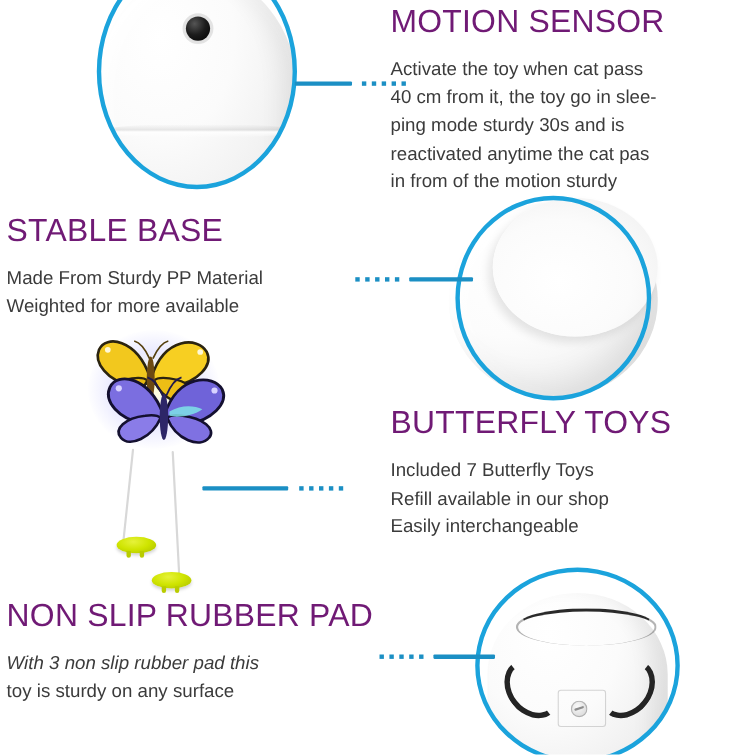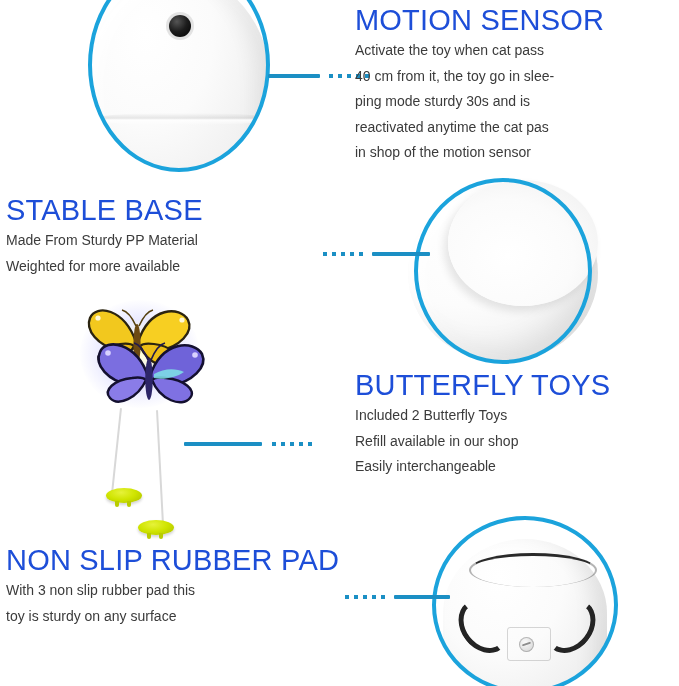--- a/index.html
+++ b/index.html
@@ -9,50 +9,50 @@
     font-family:"Liberation Sans", sans-serif;
     position:relative;
     overflow:hidden;
     -webkit-font-smoothing:antialiased;
   }
   .stage{position:absolute;inset:0;}
 
   
   .feature{position:absolute;}
   .f-title{
-    color:#1d4ed8;
+    color:#701a75;
     font-size:29px;
     line-height:32px;
     letter-spacing:0.2px;
     font-weight:400;
     white-space:nowrap;
   }
   .f-body{
     color:#3b3b3b;
-    font-size:14px;
+    font-size:17px;
     line-height:25.5px;
     font-weight:300;
-    margin-top:2px;
+    margin-top:14px;
   }
   .f-body div{white-space:nowrap;}
 
   #feat-motion{left:355px;top:4px;width:322px;}
   #feat-motion .f-body{text-align:justify;}
   #feat-motion .f-body div{display:block;}
   #feat-motion .f-body .jline{
     text-align:justify;
   }
   #feat-motion .f-body .jline::after{
     content:"";display:inline-block;width:100%;height:0;
   }
 
   #feat-base{left:6px;top:194px;width:340px;}
   #feat-butterfly{left:355px;top:369px;width:320px;}
   #feat-pad{left:6px;top:544px;width:345px;}
-  #feat-pad .f-body .jline{text-align:justify;}
+  #feat-pad .f-body .jline{text-align:justify;font-style:italic;}
   #feat-pad .f-body .jline::after{content:"";display:inline-block;width:100%;height:0;}
 
   
   .ring{position:absolute;border:4px solid #1ba3dc;border-radius:50%;box-sizing:border-box;}
 
   
   .conn{position:absolute;display:flex;align-items:center;height:6px;}
   .conn .dash{height:4px;background:#1b8fc4;border-radius:1px;}
   .conn .dots{display:flex;align-items:center;gap:5px;}
   .conn .dots i{display:block;width:4px;height:4px;background:#1b8fc4;}
@@ -281,36 +281,36 @@
     <span class="dash" style="width:56px;"></span>
   </div>
 
   <div class="feature" id="feat-motion">
     <div class="f-title">MOTION SENSOR</div>
     <div class="f-body">
       <div class="jline">Activate the toy when cat pass</div>
       <div class="jline">40 cm from it, the toy go in slee-</div>
       <div class="jline">ping mode sturdy 30s and is</div>
       <div class="jline">reactivated anytime the cat pas</div>
-      <div>in shop of the motion sensor</div>
+      <div>in from of the motion sturdy</div>
     </div>
   </div>
 
   <div class="feature" id="feat-base">
     <div class="f-title">STABLE BASE</div>
     <div class="f-body">
       <div>Made From Sturdy PP Material</div>
       <div>Weighted for more available</div>
     </div>
   </div>
 
   <div class="feature" id="feat-butterfly">
     <div class="f-title">BUTTERFLY TOYS</div>
     <div class="f-body">
-      <div>Included 2 Butterfly Toys</div>
+      <div>Included 7 Butterfly Toys</div>
       <div>Refill available in our shop</div>
       <div>Easily interchangeable</div>
     </div>
   </div>
 
   <div class="feature" id="feat-pad">
     <div class="f-title">NON SLIP RUBBER PAD</div>
     <div class="f-body">
       <div class="jline">With 3 non slip rubber pad this</div>
       <div>toy is sturdy on any surface</div>

